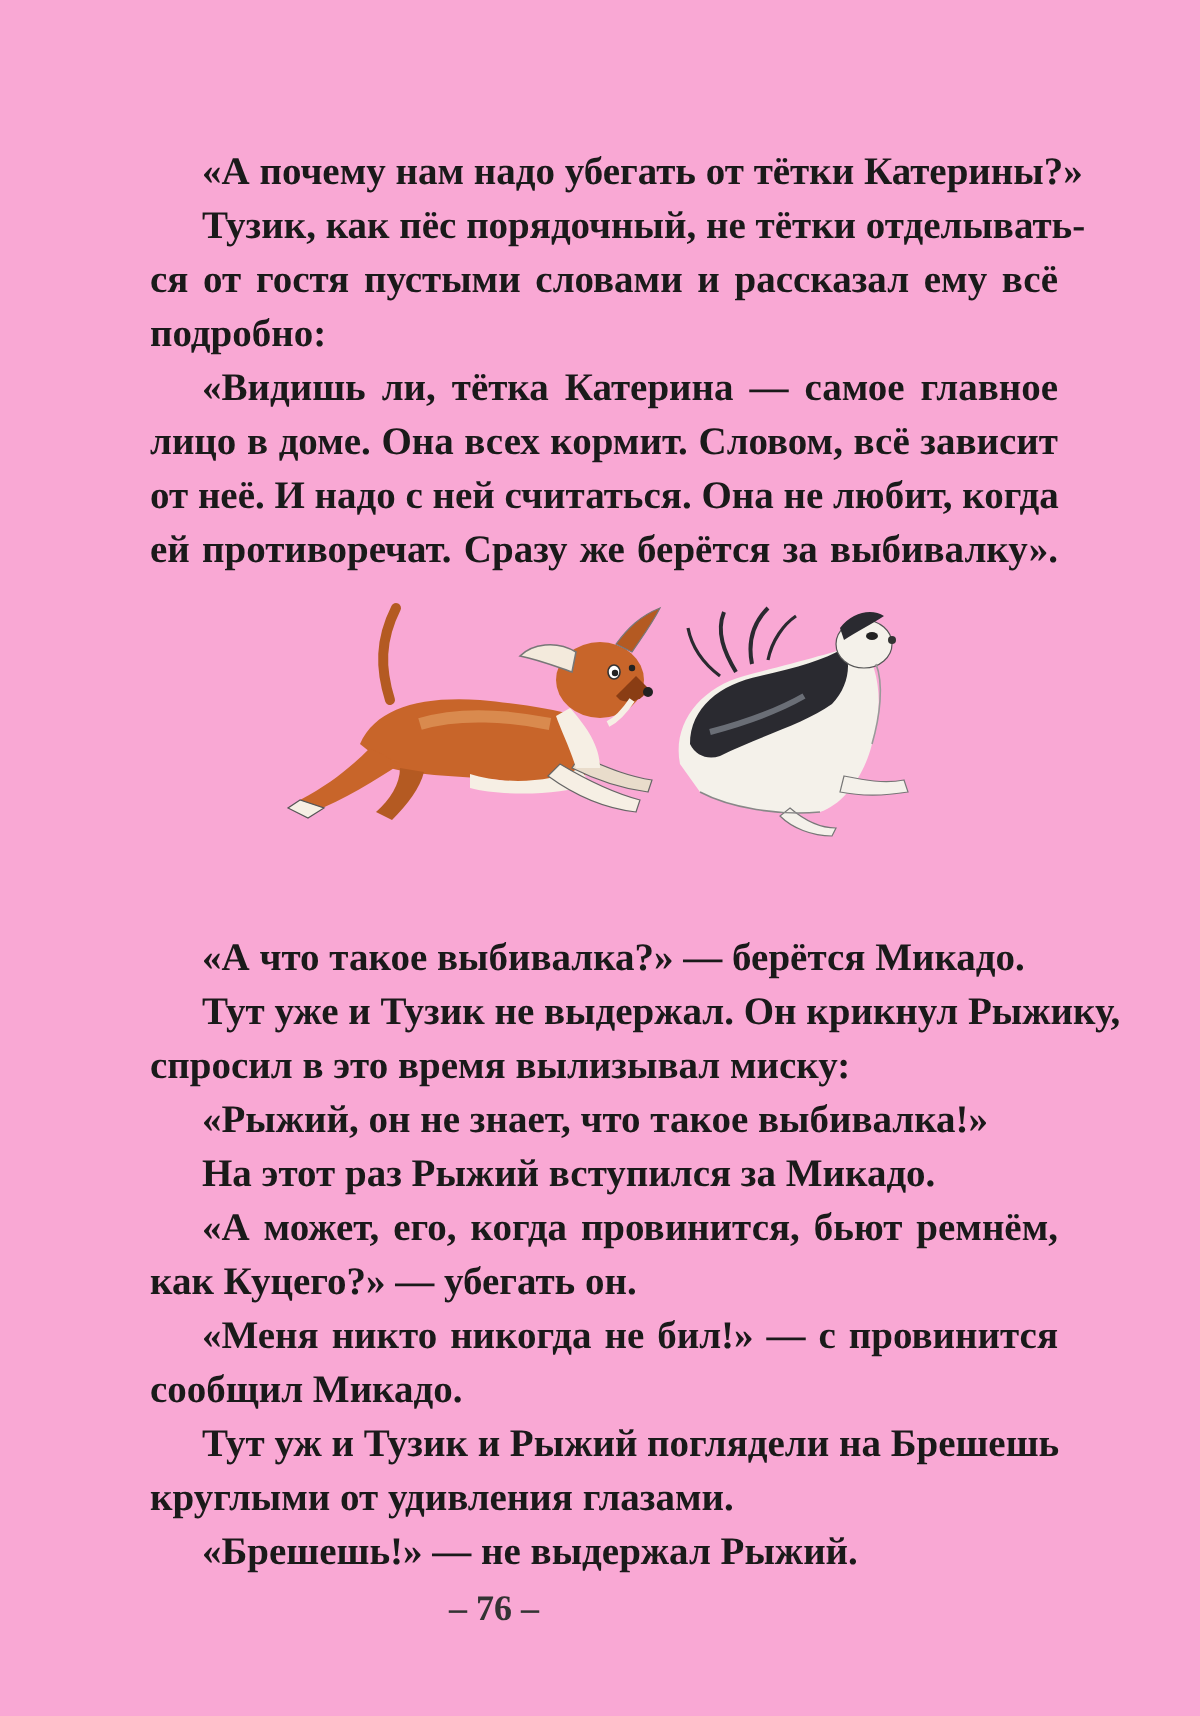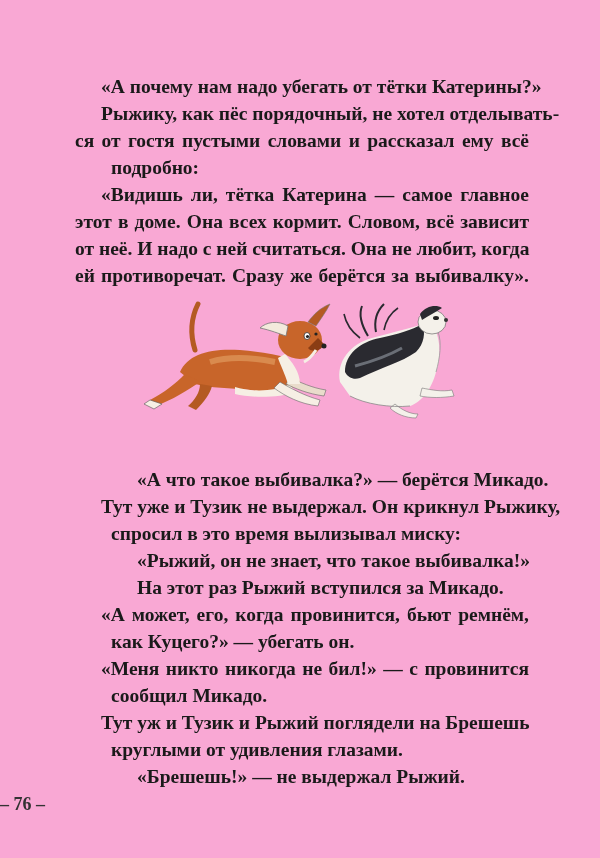--- a/index.html
+++ b/index.html
@@ -10,42 +10,42 @@
       font-family: "Liberation Serif", "DejaVu Serif", serif;
       font-size: 19.5px;
       font-weight: bold;
     }
     .line {
       position: absolute; left: 75px; width: 454px;
       height: 27px; line-height: 27px; white-space: nowrap;
       text-align: justify; text-align-last: justify;
     }
     .line.indent { left: 101px; width: 428px; }
-    .line.last { text-align-last: left; margin-left: 36px; }
+    .line.last { text-align-last: left; }
     .illustration {
       position: absolute; left: 140px; top: 292px; width: 340px; height: 130px;
     }
     .page-number {
       position: absolute; left: 0; width: 494px; top: 792px;
-      text-align: left; font-size: 18px; color: #333;
+      text-align: center; font-size: 18px; color: #333;
       line-height: 24px;
     }
   </style>
 </head>
 <body>
 
 <div class="page">
 
   <div>
     <div class="line indent" style="top:73px">«А почему нам надо убегать от тётки Катерины?»</div>
-    <div class="line indent" style="top:100px">Рыжику, как пёс порядочный, не хотел отделывать-</div>
+    <div class="line indent" style="top:100px">Тузик, как пёс порядочный, не тётки отделывать-</div>
     <div class="line" style="top:127px">ся от гостя пустыми словами и рассказал ему всё</div>
     <div class="line last" style="top:154px">подробно:</div>
     <div class="line indent" style="top:181px">«Видишь ли, тётка Катерина — самое главное</div>
-    <div class="line" style="top:208px">этот в доме. Она всех кормит. Словом, всё зависит</div>
+    <div class="line" style="top:208px">лицо в доме. Она всех кормит. Словом, всё зависит</div>
     <div class="line" style="top:235px">от неё. И надо с ней считаться. Она не любит, когда</div>
     <div class="line" style="top:262px">ей противоречат. Сразу же берётся за выбивалку».</div>
   </div>
 
   <div class="illustration">
     <svg width="340" height="130" viewBox="0 0 340 130" xmlns="http://www.w3.org/2000/svg">
 
       <g>
 
         <path d="M55,58 C50,42 50,28 58,12" stroke="#b45a22" stroke-width="5" fill="none" stroke-linecap="round"></path>

